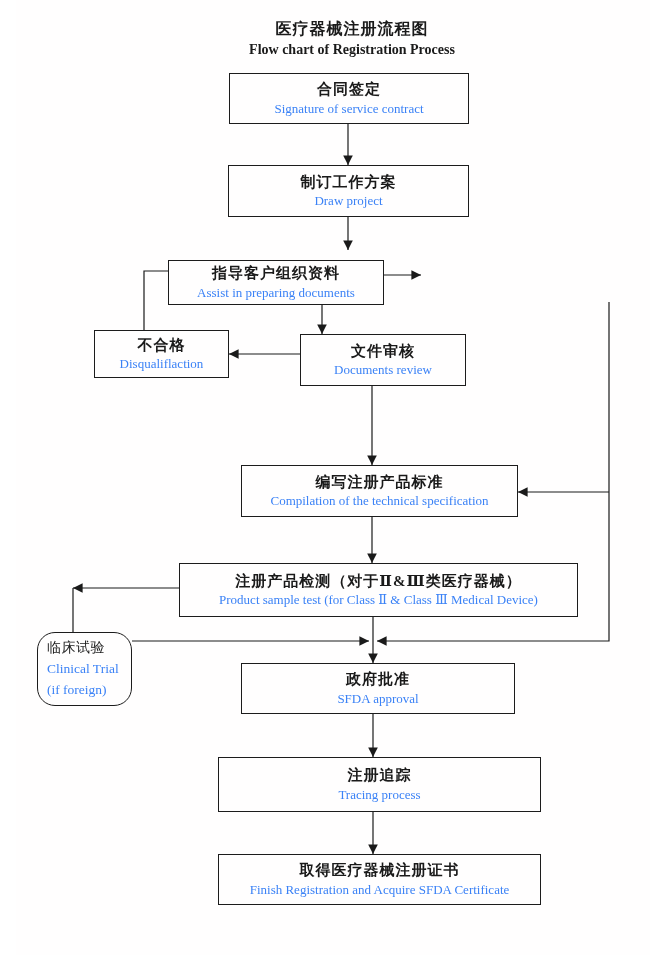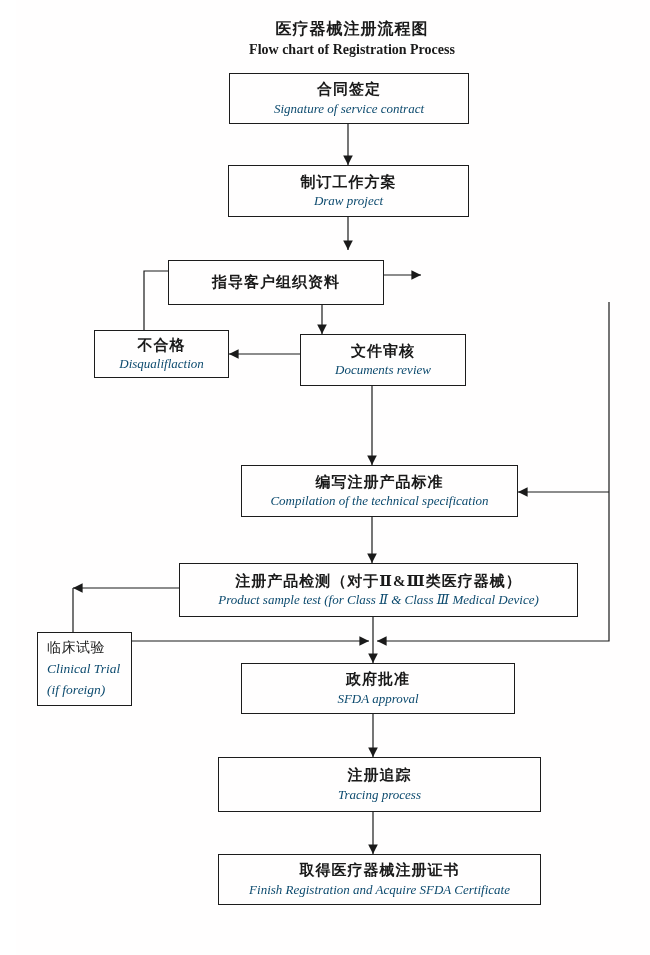--- a/index.html
+++ b/index.html
@@ -23,22 +23,22 @@
     font-size:14px;font-weight:bold;line-height:1.45;
   }
   .wires{position:absolute;left:0;top:0;}
   .node{
     position:absolute;box-sizing:border-box;
     border:1px solid #1c1c1c;background:#fffefe;
     display:flex;flex-direction:column;align-items:center;justify-content:center;
     gap:2px;text-align:left;line-height:1.25;
   }
   .zh{font-weight:bold;font-size:15px;letter-spacing:1px;white-space:nowrap;}
-  .en{font-size:13px;color:#0c4a6e;white-space:nowrap;font-style:italic;}
-  .node-left{align-items:flex-start;justify-content:center;padding-left:9px;text-align:left;gap:4px;}
+  .en{font-size:13px;color:#3b82f6;white-space:nowrap;}
+  .node-left{align-items:flex-start;justify-content:center;padding-left:9px;text-align:left;gap:4px;border-radius:18px;}
   .node-left .zh{font-weight:normal;font-size:14px;letter-spacing:0.5px;}
   .node-left .en{font-size:13.5px;}
 </style>
 </head>
 <body>
 
 <div class="page">
 
   <div class="titles">
     <div class="t-zh">医疗器械注册流程图</div>
@@ -75,20 +75,21 @@
     <div class="en">Signature of service contract</div>
   </div>
 
   <div class="node" style="left:212px;top:165px;width:241px;height:52px">
     <div class="zh">制订工作方案</div>
     <div class="en">Draw project</div>
   </div>
 
   <div class="node" style="left:152px;top:260px;width:216px;height:45px">
     <div class="zh">指导客户组织资料</div>
+    <div class="en">Assist in preparing documents</div>
   </div>
 
 
   <div class="node" style="left:78px;top:330px;width:135px;height:48px">
     <div class="zh">不合格</div>
     <div class="en">Disqualiflaction</div>
   </div>
 
   <div class="node" style="left:284px;top:334px;width:166px;height:52px">
     <div class="zh">文件审核</div>

